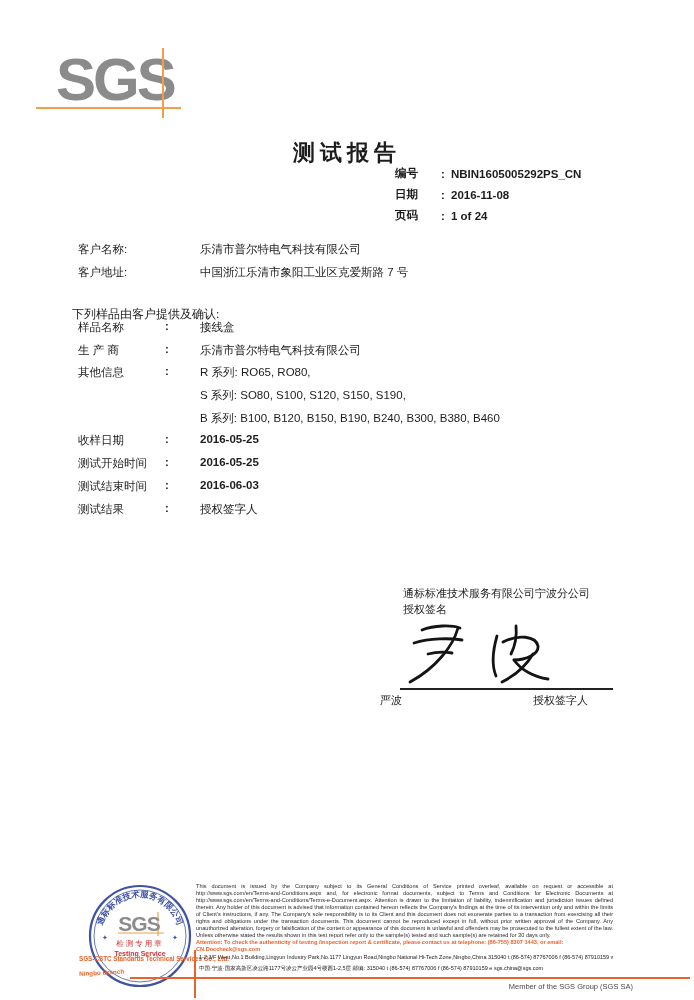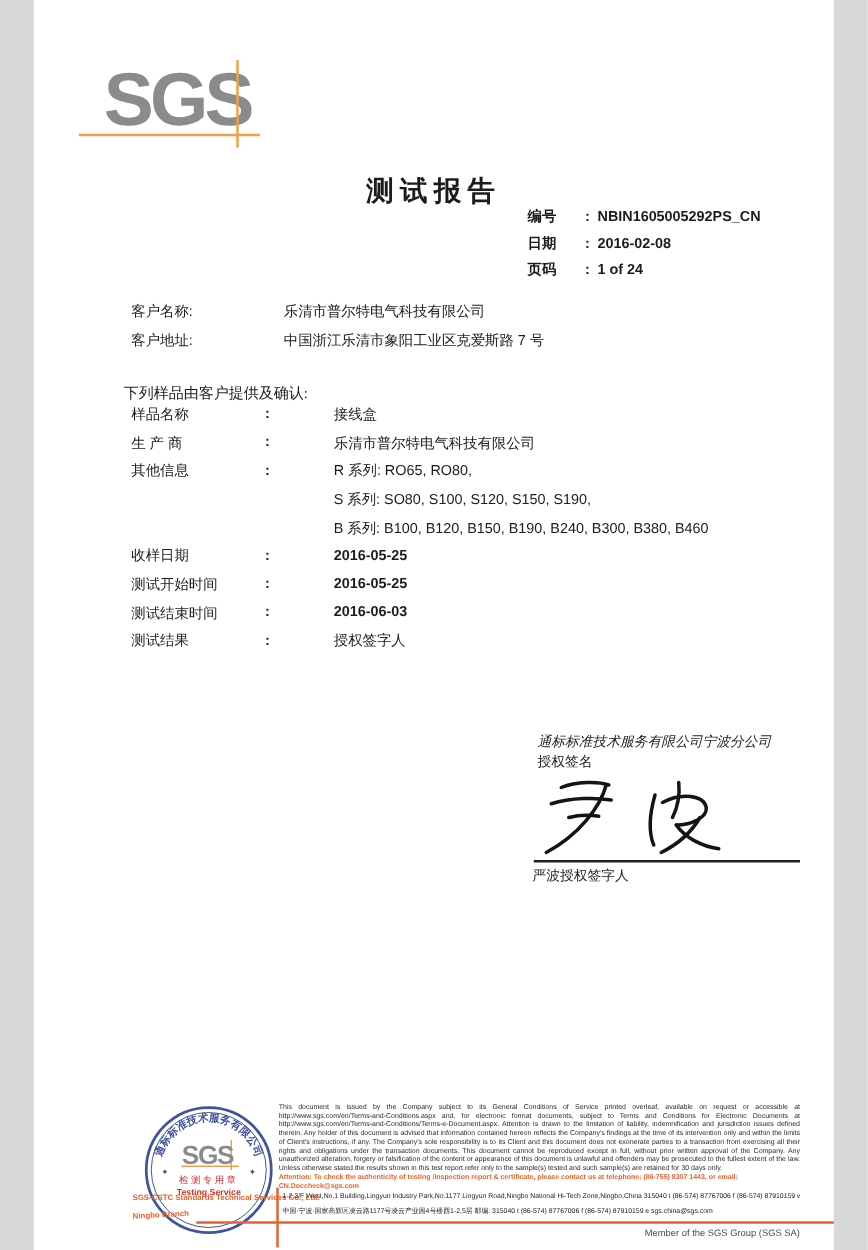--- a/index.html
+++ b/index.html
@@ -1,17 +1,17 @@
 <!DOCTYPE html>
 <html><head>
 <meta charset="utf-8">
 <style>
   html,body{margin:0;padding:0;background:#d8d8d8;}
   .page{
-    position:relative;width:640px;height:1000px;margin:0 auto;background:#ffffff;
+    position:relative;width:694px;height:1000px;margin:0 auto;background:#ffffff;
     font-family:"Liberation Sans","DejaVu Sans",sans-serif;color:#1c1c1c;overflow:hidden;
   }
   .abs{position:absolute;}
   
   .logo-text{left:56px;top:50px;font-size:60px;line-height:1;font-weight:bold;color:#8b8b8b;letter-spacing:-3px;font-family:"Liberation Sans",sans-serif;}
   .logo-vline{left:162px;top:48px;width:2px;height:70px;background:#f0a04a;}
   .logo-hline{left:36px;top:107px;width:145px;height:2px;background:#f0a04a;}
   
   .doc-title{left:0;right:0;top:138px;text-align:center;font-size:22px;font-weight:bold;letter-spacing:5px;}
   
@@ -19,42 +19,42 @@
   .hdr-row{display:flex;height:21px;align-items:center;}
   .hdr-label{width:40px;}
   .hdr-colon{width:16px;text-align:center;}
   
   .client{left:78px;top:238px;width:540px;font-size:11.5px;}
   .client-row{display:flex;height:23px;align-items:center;}
   .client-label{width:122px;}
   .intro{left:72px;top:306px;font-size:12px;font-family:Liberation Serif, serif;}
   
   .samples{left:78px;top:320px;width:560px;font-size:11.5px;}
-  .s-row{display:flex;height:22.7px;align-items:center;gap:20px;}
+  .s-row{display:flex;height:22.7px;align-items:flex-start;}
   .s-label{width:87px;}
   .s-colon{width:35px;font-weight:bold;}
   .s-val{flex:1;}
   .bold{font-weight:bold;}
   
-  .sig-company{left:403px;top:586px;font-size:11px;font-style:italic;}
+  .sig-company{left:403px;top:586px;font-size:11px;}
   .sig-label{left:403px;top:602px;font-size:11px;}
   .sig-svg{left:400px;top:616px;}
   .sig-line{left:400px;top:688px;width:213px;height:2px;background:#222;}
-  .sig-names{left:399px;top:693px;width:208px;display:flex;font-size:11px;}
+  .sig-names{left:380px;top:693px;width:208px;display:flex;justify-content:space-between;font-size:11px;}
   
   .stamp-svg{left:86px;top:882px;}
   .stamp-ov1{left:79px;top:956px;width:150px;font-size:6.3px;color:#e8632d;font-weight:bold;line-height:1.1;}
   .stamp-ov2{left:79px;top:966px;width:150px;font-size:6.3px;color:#e8632d;font-weight:bold;transform:rotate(-3deg);}
   .legal{left:196px;top:883px;width:417px;font-size:5.6px;line-height:7px;text-align:justify;color:#2b2b2b;}
   .attention{left:196px;top:939px;width:417px;font-size:5.6px;line-height:7px;font-weight:bold;color:#e8632d;}
   .addr-en{left:199px;top:954px;width:414px;font-size:5.5px;color:#222;white-space:nowrap;overflow:hidden;}
   .addr-cn{left:199px;top:965px;width:414px;font-size:5.5px;color:#222;white-space:nowrap;overflow:hidden;}
   .foot-vline{left:194px;top:950px;width:2px;height:48px;background:#e8632d;}
   .foot-hline{left:130px;top:977px;width:560px;height:2px;background:#e8632d;}
-  .member{left:196px;top:982px;width:417px;text-align:right;font-size:7.5px;color:#4a4a4a;}
+  .member{left:196px;top:982px;width:417px;text-align:right;font-size:7.5px;color:#4a4a4a;padding-left:20px;}
 </style>
 </head>
 <body>
 
 <div class="page">
 
   <div class="abs logo-text">SGS</div>
   <div class="abs logo-vline"></div>
   <div class="abs logo-hline"></div>
 
@@ -62,21 +62,21 @@
 
   <div class="abs hdr">
     <div class="hdr-row">
       <span class="hdr-label">编号</span>
       <span class="hdr-colon">:</span>
       <span>NBIN1605005292PS_CN</span>
     </div>
     <div class="hdr-row">
       <span class="hdr-label">日期</span>
       <span class="hdr-colon">:</span>
-      <span>2016-02-08</span>
+      <span>2016-11-08</span>
     </div>
     <div class="hdr-row">
       <span class="hdr-label">页码</span>
       <span class="hdr-colon">:</span>
       <span>1 of 24</span>
     </div>
   </div>
 
   <div class="abs client">
     <div class="client-row">

